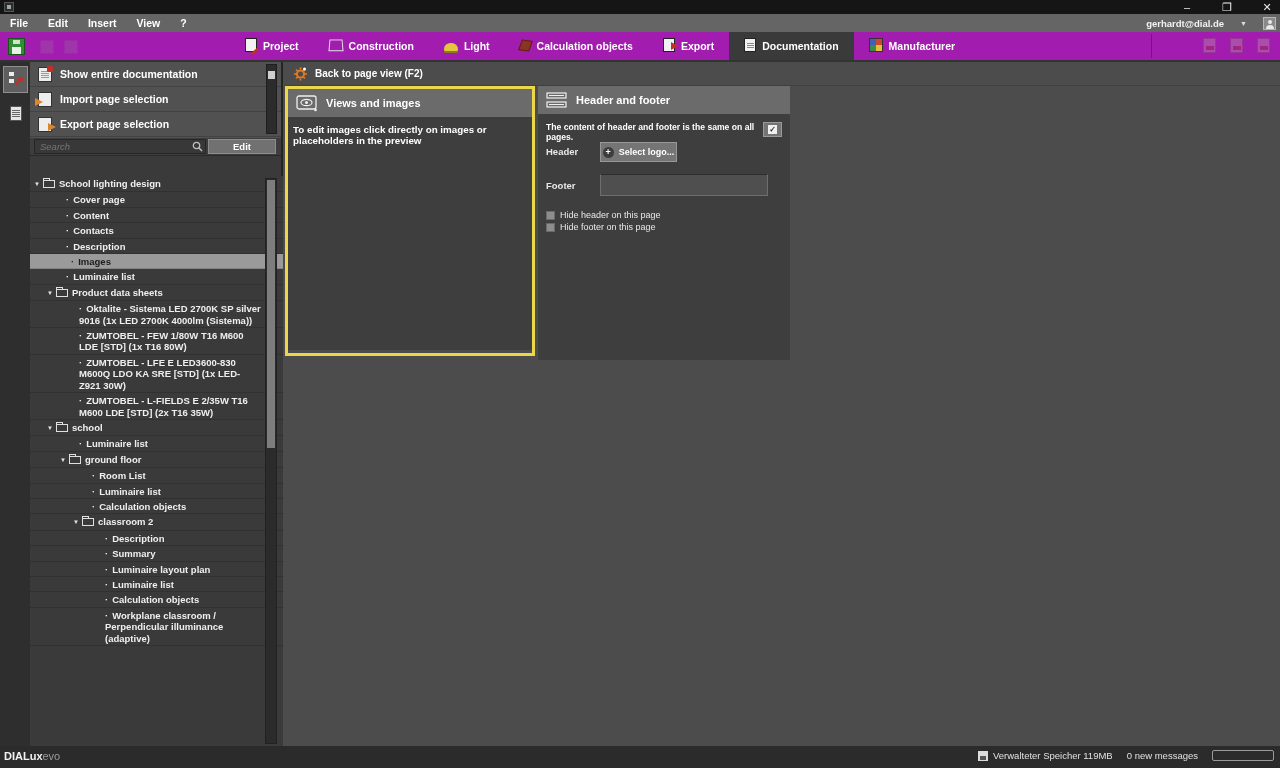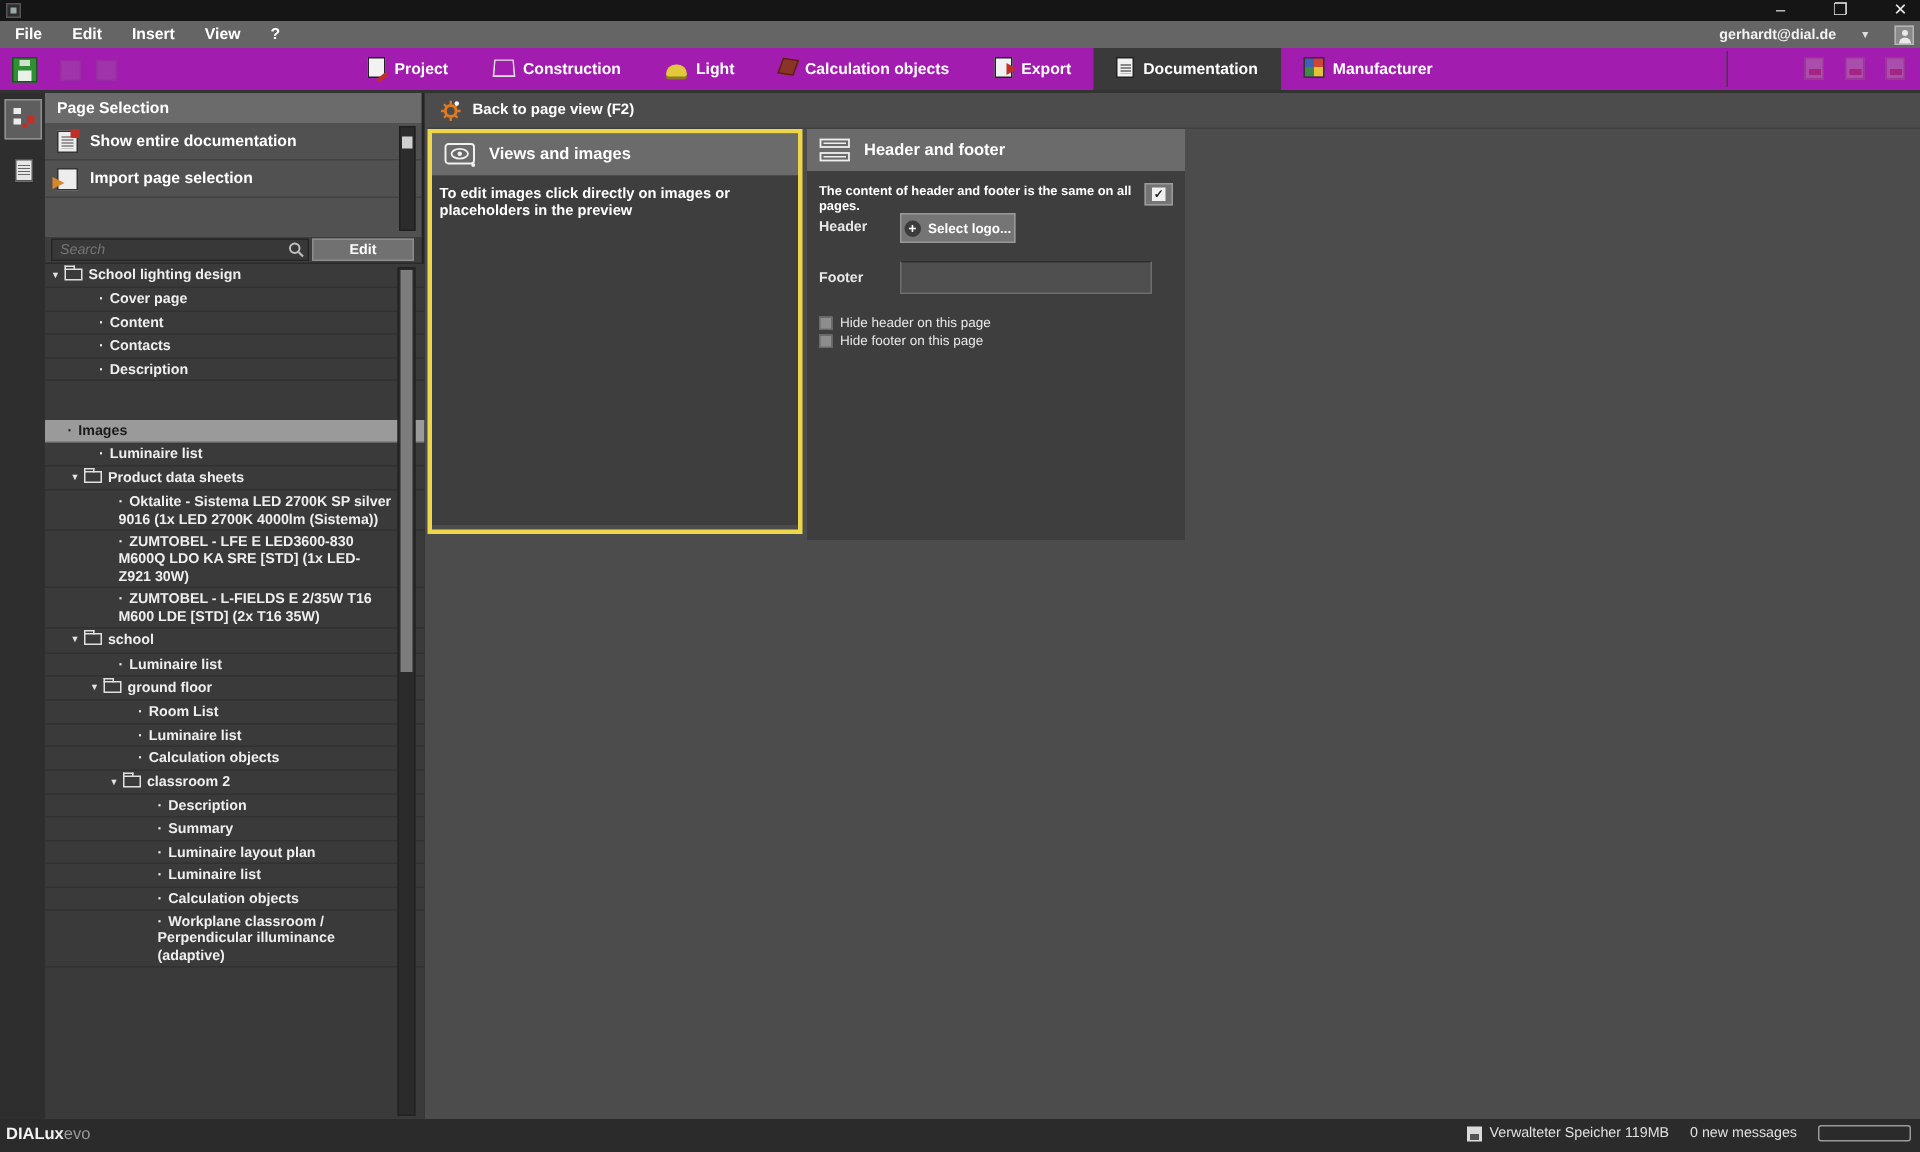--- a/index.html
+++ b/index.html
@@ -205,31 +205,34 @@
   <div class="rail">
     <div class="rail-btn active" style="top:4px;">
       <span class="ic-pagetree"></span>
     </div>
     <div class="rail-btn" style="top:38px;">
       <span class="ic-pagelist"></span>
     </div>
   </div>
 
   <div class="sidebar">
-    <div class="ps-header">Page Selection</div>
     <div class="actions">
       <div>
           <div class="action-row">
             <span class="aicon grid"></span>
             <span>Show entire documentation</span>
           </div>
           <div class="action-row">
             <span class="aicon arr-in"></span>
             <span>Import page selection</span>
           </div>
+          <div class="action-row">
+            <span class="aicon arr-out"></span>
+            <span>Export page selection</span>
+          </div>
         </div>
       <div class="mini-scroll">
           <div class="mini-thumb"></div>
         </div>
     </div>
     <div class="search-row">
       <input class="search-input" placeholder="Search" style="">
       <span class="search-glass">
         <svg width="11" height="11" viewBox="0 0 11 11">
             <circle cx="4.5" cy="4.5" r="3.2" fill="none" stroke="#c0c0c0" stroke-width="1.3"></circle>
@@ -238,24 +241,25 @@
       </span>
       <div class="edit-btn">Edit</div>
     </div>
     <div class="tree">
       <div>
           <div class="tree-row" style="padding-left: 4px;"><span class="tree-arrow">▼</span><span class="tree-folder-ic"></span><span>School lighting design</span></div>
           <div class="tree-row" style="padding-left: 36px;"><span class="tree-bullet">·</span><span>Cover page</span></div>
           <div class="tree-row" style="padding-left: 36px;"><span class="tree-bullet">·</span><span>Content</span></div>
           <div class="tree-row" style="padding-left: 36px;"><span class="tree-bullet">·</span><span>Contacts</span></div>
           <div class="tree-row" style="padding-left: 36px;"><span class="tree-bullet">·</span><span>Description</span></div>
-          <div class="tree-row selected" style="padding-left: 15px; margin-top: 26px;"><span class="tree-bullet">·</span><span>Images</span></div>
+          <div class="tree-row selected" style="padding-left: 41px;"><span class="tree-bullet">·</span><span>Images</span></div>
           <div class="tree-row" style="padding-left: 36px;"><span class="tree-bullet">·</span><span>Luminaire list</span></div>
           <div class="tree-row" style="padding-left: 17px;"><span class="tree-arrow">▼</span><span class="tree-folder-ic"></span><span>Product data sheets</span></div>
           <div class="tree-row" style="padding-left: 49px;"><span class="tree-bullet">·</span><span>Oktalite - Sistema LED 2700K SP silver 9016 (1x LED 2700K 4000lm (Sistema))</span></div>
+          <div class="tree-row" style="padding-left: 49px;"><span class="tree-bullet">·</span><span>ZUMTOBEL - FEW 1/80W T16 M600 LDE [STD] (1x T16  80W)</span></div>
           <div class="tree-row" style="padding-left: 49px;"><span class="tree-bullet">·</span><span>ZUMTOBEL - LFE E LED3600-830 M600Q LDO KA SRE [STD] (1x LED-Z921  30W)</span></div>
           <div class="tree-row" style="padding-left: 49px;"><span class="tree-bullet">·</span><span>ZUMTOBEL - L-FIELDS E 2/35W T16 M600 LDE [STD] (2x T16  35W)</span></div>
           <div class="tree-row" style="padding-left: 17px;"><span class="tree-arrow">▼</span><span class="tree-folder-ic"></span><span>school</span></div>
           <div class="tree-row" style="padding-left: 49px;"><span class="tree-bullet">·</span><span>Luminaire list</span></div>
           <div class="tree-row" style="padding-left: 30px;"><span class="tree-arrow">▼</span><span class="tree-folder-ic"></span><span>ground floor</span></div>
           <div class="tree-row" style="padding-left: 62px;"><span class="tree-bullet">·</span><span>Room List</span></div>
           <div class="tree-row" style="padding-left: 62px;"><span class="tree-bullet">·</span><span>Luminaire list</span></div>
           <div class="tree-row" style="padding-left: 62px;"><span class="tree-bullet">·</span><span>Calculation objects</span></div>
           <div class="tree-row" style="padding-left: 43px;"><span class="tree-arrow">▼</span><span class="tree-folder-ic"></span><span>classroom 2</span></div>
           <div class="tree-row" style="padding-left: 75px;"><span class="tree-bullet">·</span><span>Description</span></div>

